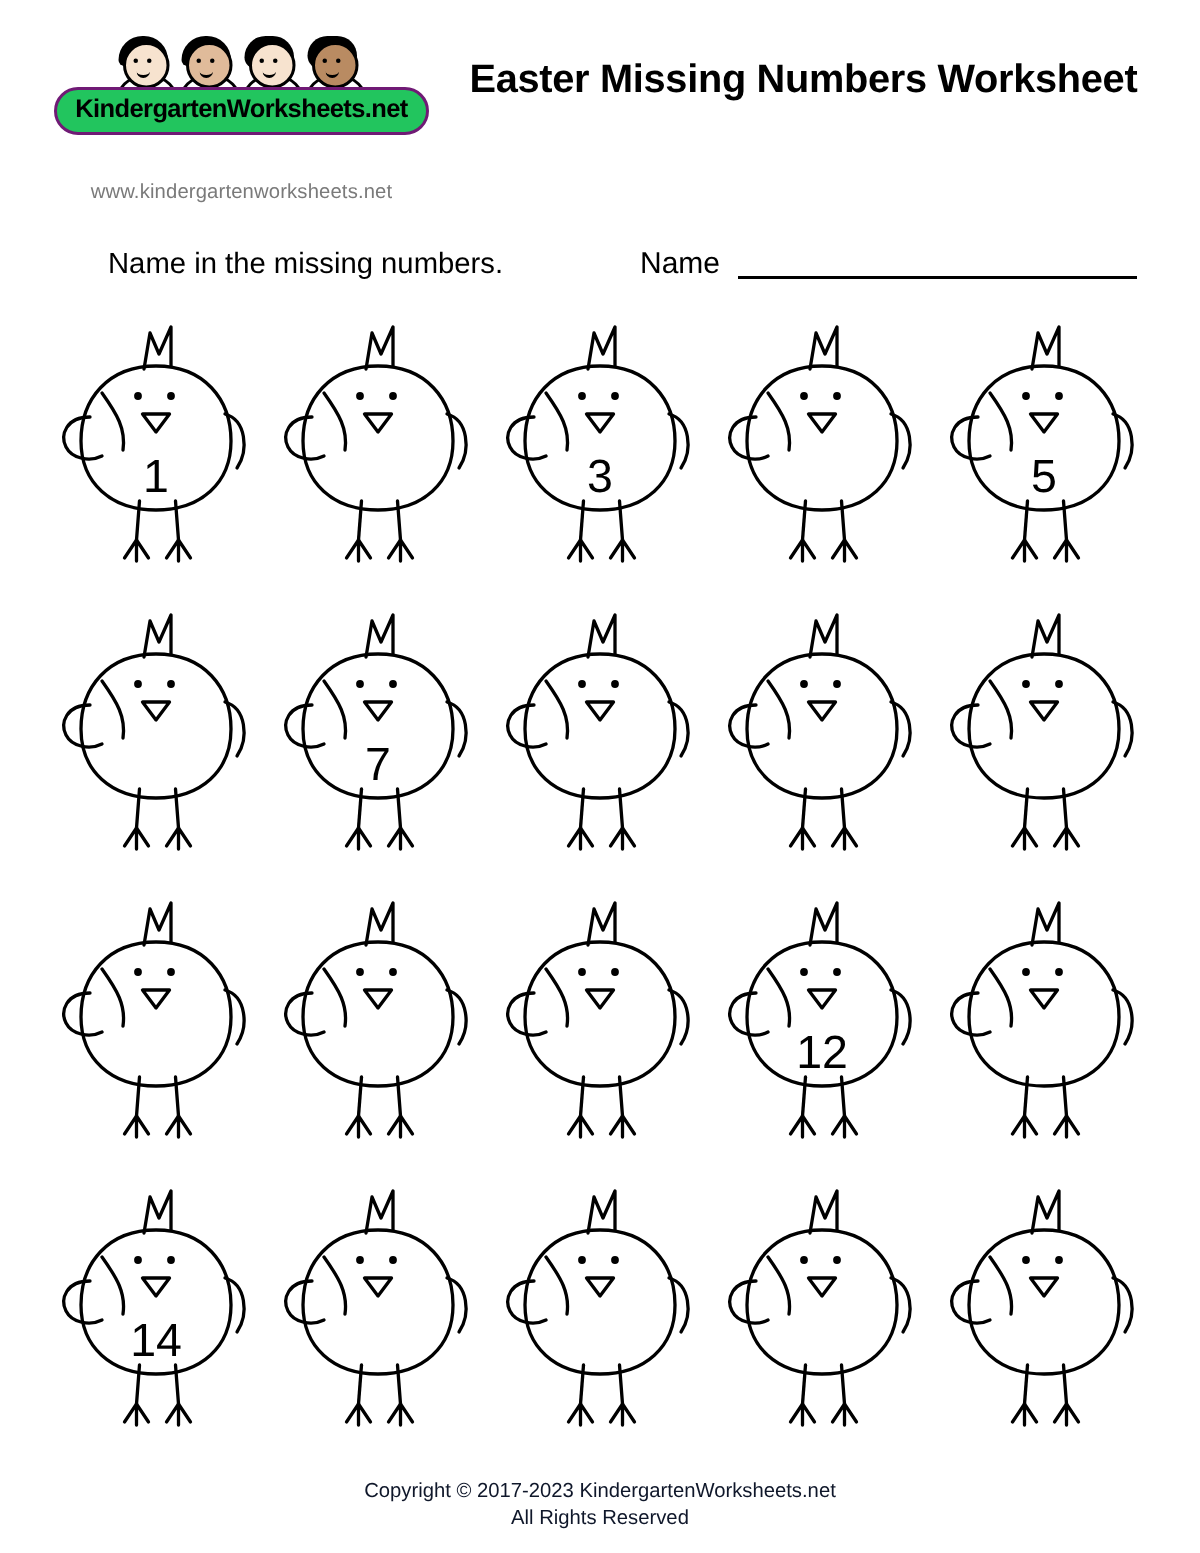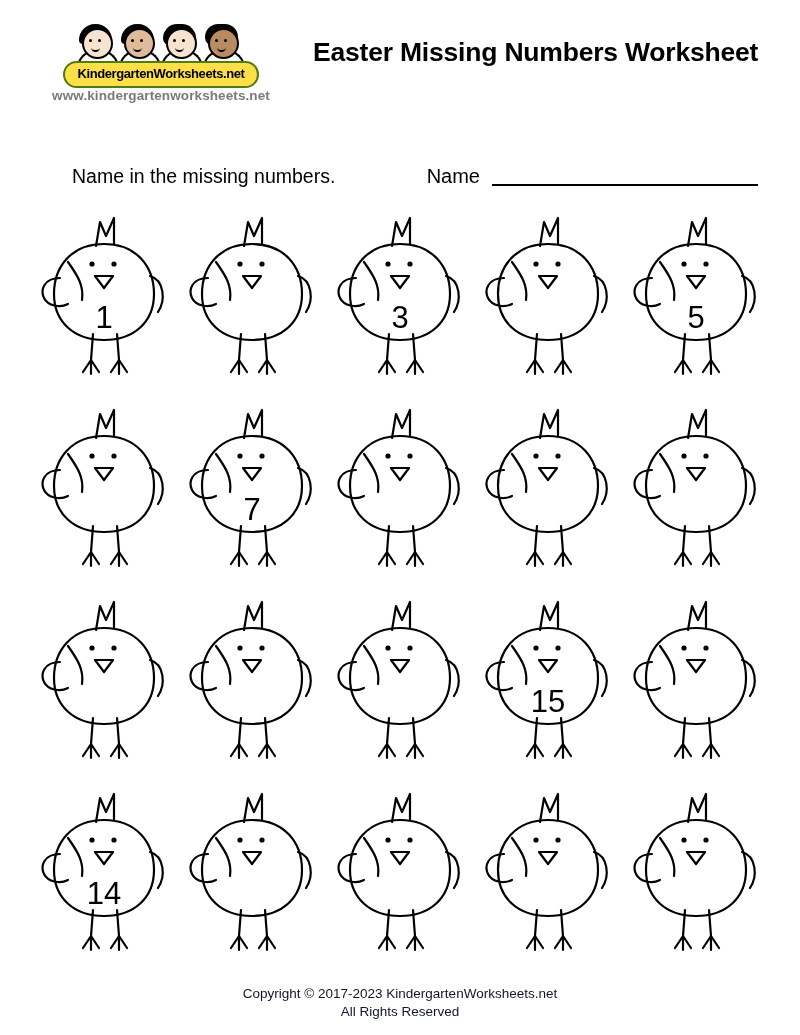--- a/index.html
+++ b/index.html
@@ -100,38 +100,37 @@
   .kid.k4 { left: 136px; }
   .kid.k1 .head { background:#f7e3cf; }
   .kid.k2 .head { background:#e0bb9a; }
   .kid.k3 .head { background:#f7e3cf; }
   .kid.k4 .head { background:#b98b62; }
   .kid.k3 .hair { border-radius: 18px 18px 10px 10px; height: 22px; }
   .kid.k4 .hair { border-radius: 18px 18px 12px 12px; height: 22px; }
 
   .logo-pill {
     display: inline-block;
-    border: 2px solid #4d7c0f;
+    border: 2px solid #701a75;
     border-radius: 26px;
     padding: 3px 12px 5px 12px;
-    background: #fde047;
+    background: #22c55e;
     font-weight: bold;
-    font-size: 13px;
+    font-size: 17px;
     letter-spacing: -0.4px;
     white-space: nowrap;
     margin-top: -6px;
     position: relative;
     z-index: 5;
   }
   .logo-url {
-    margin-top: 0;
+    margin-top: 30px;
     font-size: 13.5px;
     color: #7a7a7a;
     letter-spacing: 0.1px;
-    font-weight: bold;
   }
 
   .title {
     position: absolute;
     left: 290px;
     top: 37px;
     font-size: 26.5px;
     font-weight: bold;
     letter-spacing: -0.2px;
     white-space: nowrap;
@@ -659,21 +658,21 @@
 
   <path d="M112 76 C 126 80 128 100 120 112"></path>
 
   <path d="M58 46 L62 22 L68 36 L76 18 L76 44"></path>
 
   <circle cx="54" cy="64" r="2.6" fill="#000" stroke="none"></circle>
   <circle cx="76" cy="64" r="2.6" fill="#000" stroke="none"></circle>
 
   <path d="M57 76 L75 76 L66 88 Z"></path>
 </svg>
-      <div class="num">15</div>
+      <div class="num">12</div>
     </div>
     <div class="cell">
 <svg width="132" height="186" viewBox="0 0 132 186" xmlns="http://www.w3.org/2000/svg" fill="none" stroke="#000" stroke-width="2.2" stroke-linecap="round" stroke-linejoin="round">
 
   <path d="M55 134 L53 160"></path>
   <path d="M53 160 L45 172 M53 160 L53 174 M53 160 L61 172"></path>
   <path d="M79 134 L81 160"></path>
   <path d="M81 160 L73 172 M81 160 L81 174 M81 160 L89 172"></path>
 
   <path d="M66 44

